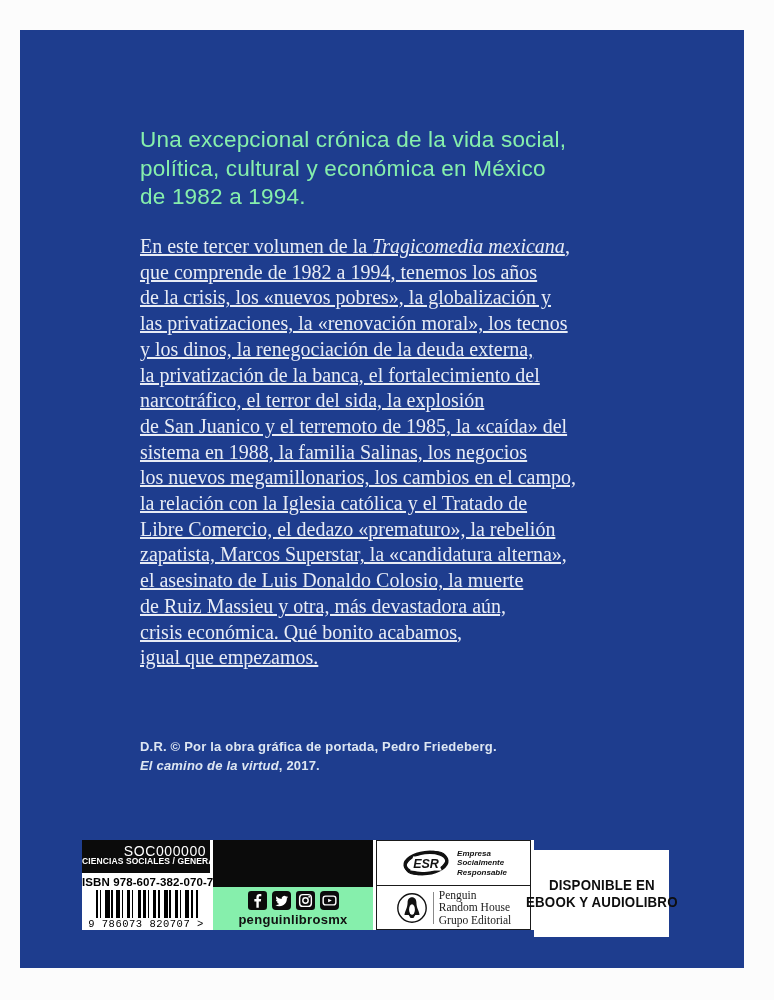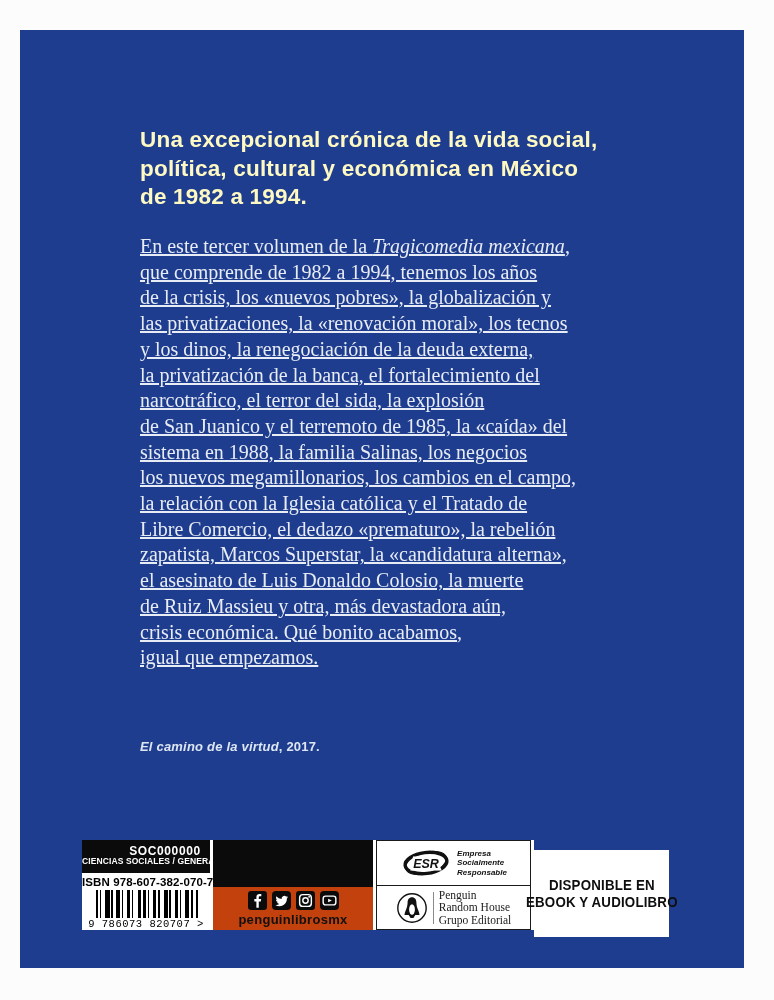--- a/index.html
+++ b/index.html
@@ -1,56 +1,56 @@
 <!DOCTYPE html>
 <html><head>
 <meta charset="utf-8">
 <style>
   * { margin:0; padding:0; box-sizing:border-box; }
   html,body { width:774px; height:1000px; background:#fcfcfc; font-family:"Liberation Sans", sans-serif; }
   .page { position:relative; width:774px; height:1000px; background:#fcfcfc; overflow:hidden; }
   .cover { position:absolute; left:20px; top:30px; width:724px; height:938px; background:#1e3d8e; }
 
   
-  .headline { position:absolute; left:120px; top:96px; font-weight:bold; font-size:22.5px; line-height:28.5px; color:#fef9c3; letter-spacing:0.2px; }
+  .headline { position:absolute; left:120px; top:96px; font-weight:normal; font-size:22.5px; line-height:28.5px; color:#86efac; letter-spacing:0.2px; }
   .headline div { white-space:nowrap; }
 
   
   .body-text { position:absolute; left:120px; top:204px; font-family:"Liberation Serif", serif; font-size:20px; line-height:25.7px; color:#e8ecf5;text-decoration:underline; }
   .body-text div { white-space:nowrap; }
   .body-text i { font-style:italic; }
 
   
   .credit { position:absolute; left:120px; top:708px; font-size:13px; font-weight:bold; line-height:18.5px; color:#dde6f2; letter-spacing:0.2px; }
   .credit i { font-style:italic; }
 
   
   .bar { position:absolute; left:62px; top:810px; height:90px; display:flex; align-items:flex-start; }
   .col { height:90px; display:flex; flex-direction:column; }
 
   .col-a { width:131px; border-right:3px solid #fff; }
   .col-a .black { height:33px; background:#0b0b0b; color:#fff; text-align:center; padding-top:6px; }
-  .bisac-code { font-size:12px; font-weight:bold; letter-spacing:0.6px; line-height:10px;margin-left:38px; }
+  .bisac-code { font-size:14px; font-weight:normal; letter-spacing:0.6px; line-height:10px;margin-left:38px; }
   .bisac-cat  { font-size:8.5px; font-weight:bold; letter-spacing:0.1px; line-height:10px; white-space:nowrap; }
   .col-a .white { flex:1; background:#fff; color:#000; text-align:center; padding-top:3px; }
   .isbn { font-size:11.5px; font-weight:bold; letter-spacing:0.1px; white-space:nowrap; }
   .barcode { height:28px; margin:2px 10px 0 14px;
     background:linear-gradient(90deg,
       #000 0%,#000 2%,#fff 2%,#fff 4%,#000 4%,#000 5%,#fff 5%,#fff 9%,#000 9%,#000 13%,#fff 13%,#fff 14%,
       #000 14%,#000 16%,#fff 16%,#fff 19%,#000 19%,#000 23%,#fff 23%,#fff 25%,#000 25%,#000 26%,#fff 26%,#fff 30%,
       #000 30%,#000 33%,#fff 33%,#fff 35%,#000 35%,#000 36%,#fff 36%,#fff 40%,#000 40%,#000 43%,#fff 43%,#fff 45%,
       #000 45%,#000 48%,#fff 48%,#fff 50%,#000 50%,#000 51%,#fff 51%,#fff 55%,#000 55%,#000 58%,#fff 58%,#fff 60%,
       #000 60%,#000 62%,#fff 62%,#fff 65%,#000 65%,#000 69%,#fff 69%,#fff 70%,#000 70%,#000 72%,#fff 72%,#fff 76%,
       #000 76%,#000 79%,#fff 79%,#fff 81%,#000 81%,#000 82%,#fff 82%,#fff 86%,#000 86%,#000 89%,#fff 89%,#fff 91%,
       #000 91%,#000 93%,#fff 93%,#fff 96%,#000 96%,#000 98%,#fff 98%,#fff 100%); }
   .barcode-digits { font-family:"Liberation Mono", monospace; font-size:10.5px; letter-spacing:0.5px; color:#000; margin-top:0; white-space:nowrap; }
 
   .col-b { width:163px; border-right:3px solid #fff; }
   .col-b .black { height:47px; background:#0b0b0b; }
-  .col-b .white { flex:1; background:#c2410c; display:flex; flex-direction:column; align-items:center; justify-content:center; gap:2px; }
+  .col-b .white { flex:1; background:#86efac; display:flex; flex-direction:column; align-items:center; justify-content:center; gap:2px; }
   .social-row { display:flex; gap:5px; }
   .social-icon { width:19px; height:19px; }
   .handle { font-size:13px; font-weight:bold; color:#111; letter-spacing:0.3px; }
 
   .col-c { width:158px; border-right:3px solid #fff; background:#fff; }
   .col-c-inner { height:90px; border:1px solid #1a1a1a; display:flex; flex-direction:column; background:#fff; }
   .esr-section { height:45px; border-bottom:1px solid #1a1a1a; display:flex; align-items:center; justify-content:center; gap:5px; }
   .esr-text { font-size:8px; font-weight:bold; font-style:italic; line-height:9.5px; color:#111; }
   .prh-section { flex:1; display:flex; align-items:center; justify-content:center; gap:5px; }
   .prh-divider { width:1px; height:32px; background:#8a8a8a; }
@@ -85,20 +85,21 @@
       <div>la relación con la Iglesia católica y el Tratado de</div>
       <div>Libre Comercio, el dedazo «prematuro», la rebelión</div>
       <div>zapatista, Marcos Superstar, la «candidatura alterna»,</div>
       <div>el asesinato de Luis Donaldo Colosio, la muerte</div>
       <div>de Ruiz Massieu y otra, más devastadora aún,</div>
       <div>crisis económica. Qué bonito acabamos,</div>
       <div>igual que empezamos.</div>
     </div>
 
     <div class="credit">
+      <div>D.R. © Por la obra gráfica de portada, Pedro Friedeberg.</div>
       <div><i>El camino de la virtud</i><span>, 2017.</span></div>
     </div>
 
     <div class="bar">
 
       <div class="col col-a">
         <div class="black">
           <div class="bisac-code">SOC000000</div>
           <div class="bisac-cat">CIENCIAS SOCIALES / GENERAL</div>
         </div>

